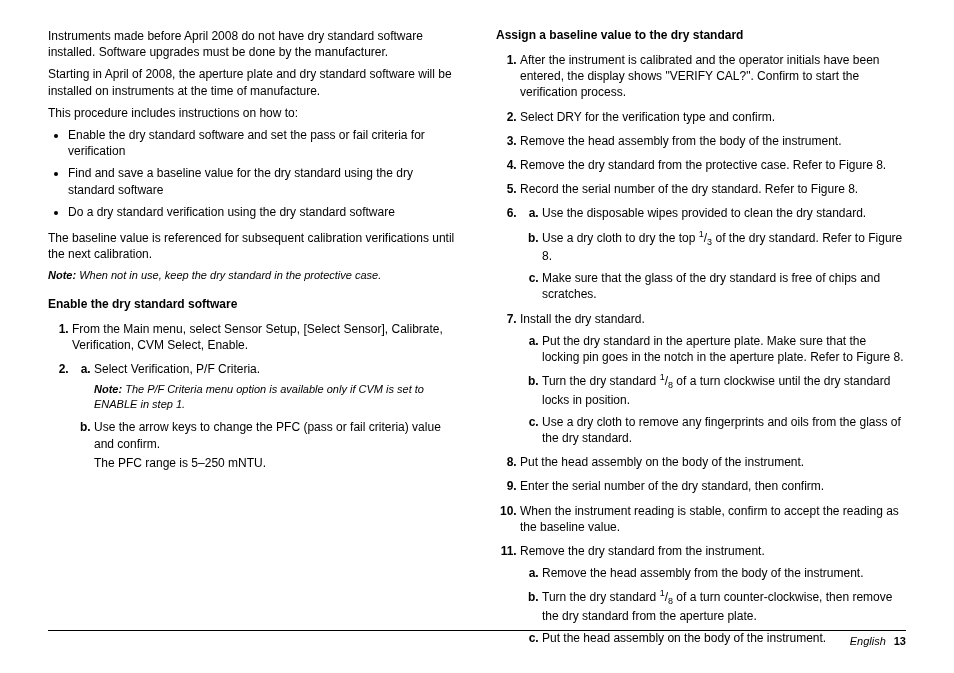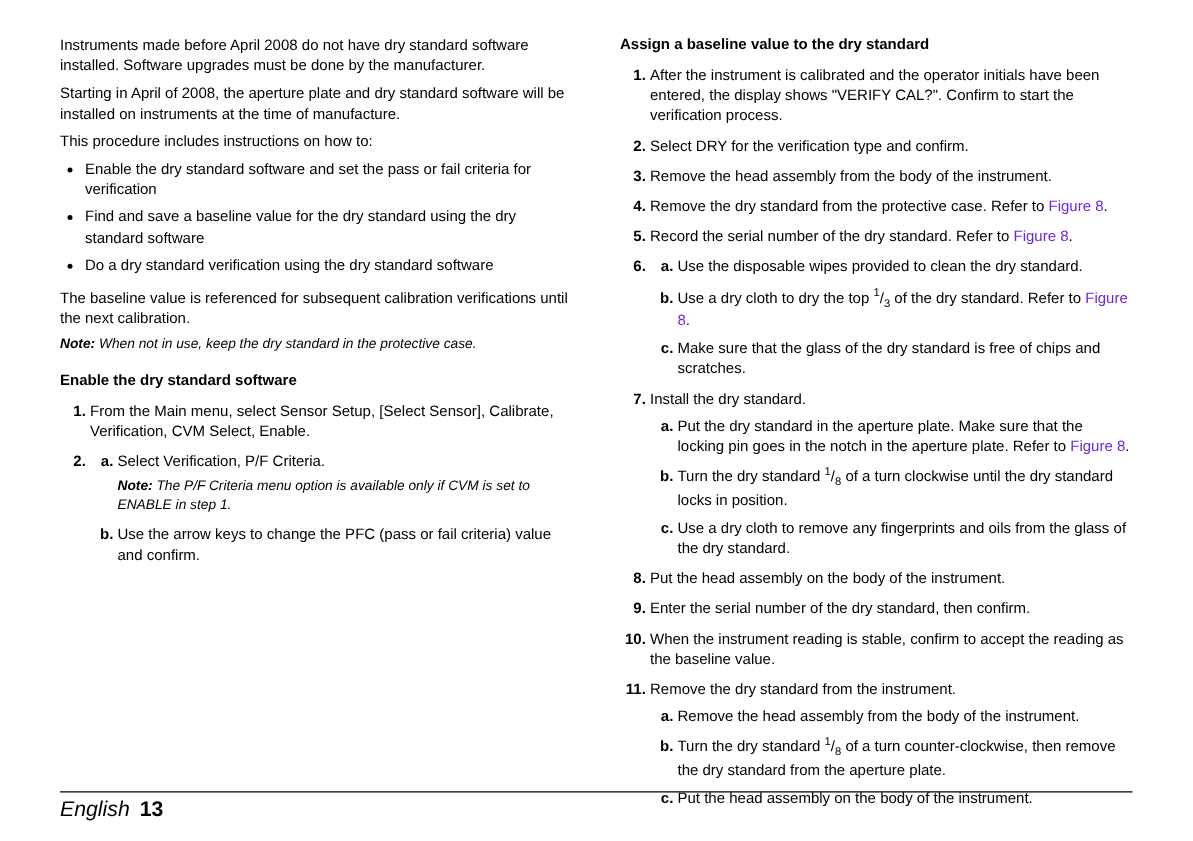--- a/index.html
+++ b/index.html
@@ -30,29 +30,30 @@
   ul.bullets { margin: 6px 0 10px 0; padding-left: 20px; }
   ul.bullets li { margin: 0 0 6px 0; line-height: 1.35; }
   ol.num { margin: 6px 0 6px 0; padding-left: 24px; }
   ol.num > li { margin: 0 0 8px 0; line-height: 1.35; }
   ol.num > li::marker { font-weight: bold; }
   ol.alpha { list-style-type: lower-alpha; margin: 6px 0 4px 0; padding-left: 22px; }
   ol.alpha > li { margin: 0 0 6px 0; line-height: 1.35; }
   ol.alpha > li::marker { font-weight: bold; }
   .note { font-style: italic; font-size: 11px; margin: 4px 0 8px 0; line-height: 1.35; }
   .note b { font-style: italic; margin-top: 32px; }
-  .link { color: #6d28d9; }
+  .link { color: #000000; }
   .footer {
     position: absolute;
-    bottom: 15px;
+    bottom: 26px;
     left: 48px;
     right: 48px;
     border-top: 1px solid #000;
     padding-top: 4px;
-    font-size: 17px;
+    text-align: right;
+    font-size: 11px;
   }
   .footer .lang { font-style: italic; margin-right: 8px; }
   .footer .pg { font-weight: bold; }
   .frac-sup { font-size: 9px; vertical-align: super; }
   .frac-sub { font-size: 9px; vertical-align: sub; }
   .sub-p { margin: 3px 0 3px 0; line-height:1.35;}
 </style>
 </head>
 <body>
 
@@ -75,20 +76,21 @@
     <ol class="num">
       <li>From the Main menu, select Sensor Setup, [Select Sensor], Calibrate, Verification, CVM Select, Enable.</li>
       <li>
         <ol class="alpha">
           <li>
             <span>Select Verification, P/F Criteria.</span>
             <p class="note"><b>Note:</b><span> The P/F Criteria menu option is available only if CVM is set to ENABLE in step 1.</span></p>
           </li>
           <li>
             <span>Use the arrow keys to change the PFC (pass or fail criteria) value and confirm.</span>
+            <p class="sub-p">The PFC range is 5–250 mNTU.</p>
           </li>
         </ol>
       </li>
     </ol>
   </div>
 
   <div class="col">
     <div class="h4" style="margin-top:0">Assign a baseline value to the dry standard</div>
     <ol class="num">
       <li>After the instrument is calibrated and the operator initials have been entered, the display shows "VERIFY CAL?". Confirm to start the verification process.</li>

